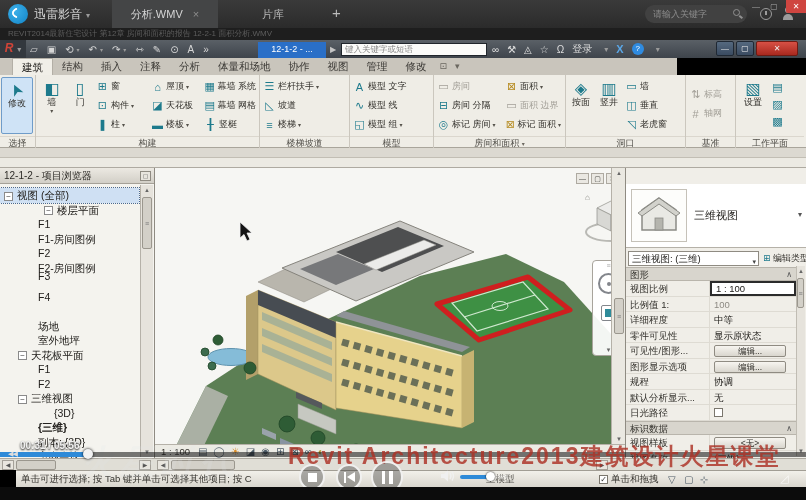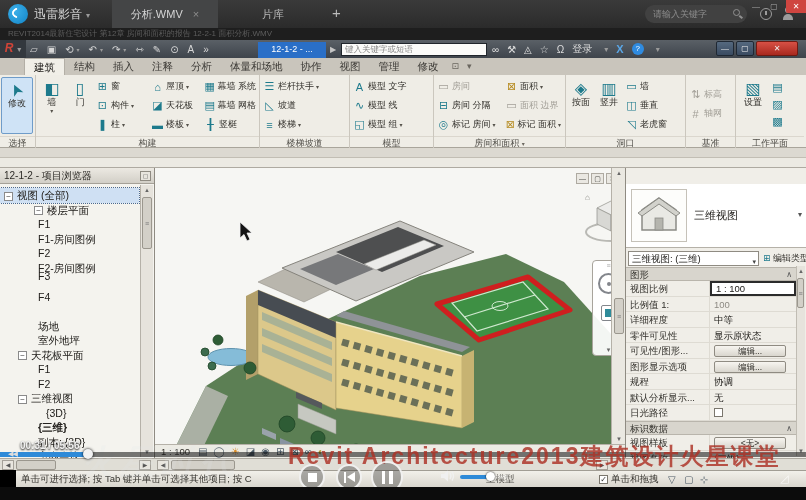--- a/index.html
+++ b/index.html
@@ -39,21 +39,21 @@
 .varr{position:absolute;left:330px;top:5px;color:#c5c5c5;font-size:8px}
 .rsearch{position:absolute;left:341px;top:2.5px;width:146px;height:13px;background:#fbfbf9;border:1px solid #20252b;font-size:8.5px;color:#666;padding-left:3px;outline:0}
 .rsearch::placeholder{color:#888}
 .rtb-ic{position:absolute;top:0;height:18px;display:flex;align-items:center;gap:8px;color:#dedede;font-size:10px}
 .xchg{color:#5aa7e8;font-weight:bold;font-size:11px}
 .helpc{width:12px;height:12px;border-radius:50%;background:#2f8be0;color:#fff;font-size:8px;text-align:center;line-height:12px}
 .rwin{position:absolute;top:1px;width:18px;height:15px;background:linear-gradient(#55697f,#3a4b61);border:1px solid #1f2833;border-radius:2px;color:#eee;font-size:8px;text-align:center;line-height:14px}
 .rwin.close{width:42px;background:linear-gradient(#d75045,#a8291f);border-color:#6f1a12}
 
 
-.rtabs{position:absolute;left:0;top:58px;width:806px;height:17px;background:#c9c5bc;z-index:2;display:flex;align-items:flex-end;padding-left:24px}
+.rtabs{position:absolute;left:0;top:58px;width:677px;height:17px;background:#c9c5bc;z-index:2;display:flex;align-items:flex-end;padding-left:12px}
 .rtab{height:17px;line-height:17px;padding:0 9px;font-size:10.5px;color:#3c3a36}
 .rtab.active{background:#f1efe8;border:1px solid #b3afa6;border-bottom:none;color:#1e1c19}
 .rtab-x{height:17px;line-height:17px;color:#6a675f;font-size:9px;padding:0 4px}
 
 
 .ribbon{position:absolute;left:0;top:75px;width:806px;height:73px;background:#efede6;border-bottom:1px solid #a9a59b;display:flex;z-index:2}
 .rgroup{position:relative;height:73px;border-right:1px solid #cbc7be;padding:2px 1px 13px 1px;display:flex;align-items:flex-start}
 .glabel{position:absolute;bottom:0;left:0;right:0;height:12px;font-size:9px;color:#514f49;text-align:center;line-height:12px;border-top:1px solid #dbd7ce;white-space:nowrap}
 .glabel .dd{font-size:6px;color:#6d6a62}
 .rb-big{display:flex;flex-direction:column;align-items:center;justify-content:flex-start;height:57px;padding-top:3px;text-align:center}
@@ -441,34 +441,34 @@
   </div>
 
   <div class="opt1"></div>
   <div class="opt2"></div>
 
   <div class="pbrowser">
     <div class="panelhead"><span>12-1-2 - 项目浏览器</span>
       <span class="phbtn">▢</span>
     </div>
     <div class="ti sel" style="left:0;top:20px;right:15px;padding-left:4px"><span class="exp">−</span><span>视图 (全部)</span></div>
-    <div class="ti" style="left:0;top:34.5px;right:15px;padding-left:34px"><span class="exp">−</span><span>楼层平面</span></div>
+    <div class="ti" style="left:10px;top:34.5px;right:15px;padding-left:34px"><span class="exp">−</span><span>楼层平面</span></div>
     <div class="ti" style="left:0;top:49px;right:15px;padding-left:38px"><span>F1</span></div>
     <div class="ti" style="left:0;top:63.5px;right:15px;padding-left:38px"><span>F1-房间图例</span></div>
     <div class="ti" style="left:0;top:78px;right:15px;padding-left:38px"><span>F2</span></div>
     <div class="ti" style="left:0;top:92.5px;right:15px;padding-left:38px"><span>F2-房间图例</span></div>
     <div class="ti" style="left:0;top:101px;right:15px;padding-left:38px"><span>F3</span></div>
     <div class="ti" style="left:0;top:121.5px;right:15px;padding-left:38px"><span>F4</span></div>
     <div class="ti" style="left:0;top:150.5px;right:15px;padding-left:38px"><span>场地</span></div>
     <div class="ti" style="left:0;top:165px;right:15px;padding-left:38px"><span>室外地坪</span></div>
     <div class="ti" style="left:0;top:179.5px;right:15px;padding-left:18px"><span class="exp">−</span><span>天花板平面</span></div>
     <div class="ti" style="left:0;top:194px;right:15px;padding-left:38px"><span>F1</span></div>
     <div class="ti" style="left:0;top:208.5px;right:15px;padding-left:38px"><span>F2</span></div>
     <div class="ti" style="left:0;top:223px;right:15px;padding-left:18px"><span class="exp">−</span><span>三维视图</span></div>
-    <div class="ti" style="left:8px;top:237.5px;right:15px;padding-left:38px"><span>{3D}</span></div>
+    <div class="ti" style="left:16px;top:237.5px;right:15px;padding-left:38px"><span>{3D}</span></div>
     <div class="ti bold" style="left:0;top:252px;right:15px;padding-left:38px"><span>{三维}</span></div>
     <div class="ti" style="left:0;top:266.5px;right:15px;padding-left:38px"><span>副本: {3D}</span></div>
     <div class="ti" style="left:0;top:281px;right:15px;padding-left:38px"><span>室内会议室</span></div>
     <div class="pbscroll">
       <span class="sarr" style="top:0">▲</span>
       <div class="sthumb" style="top:12px;height:52px;line-height:52px">≡</div>
       <span class="sarr" style="bottom:0">▼</span>
     </div>
   </div>
 

